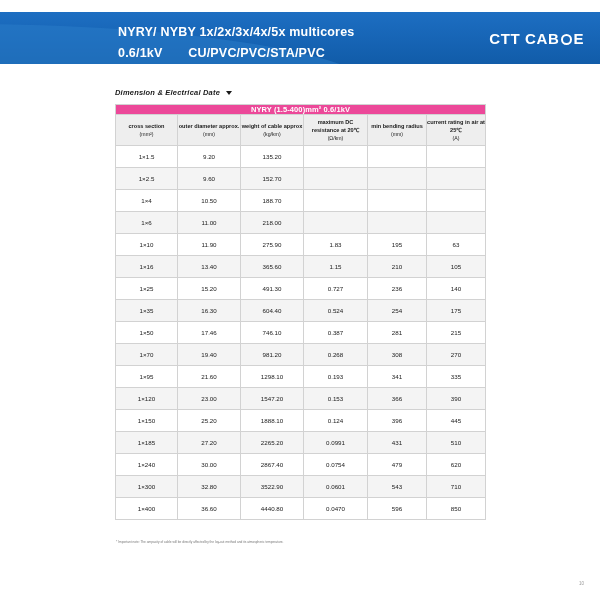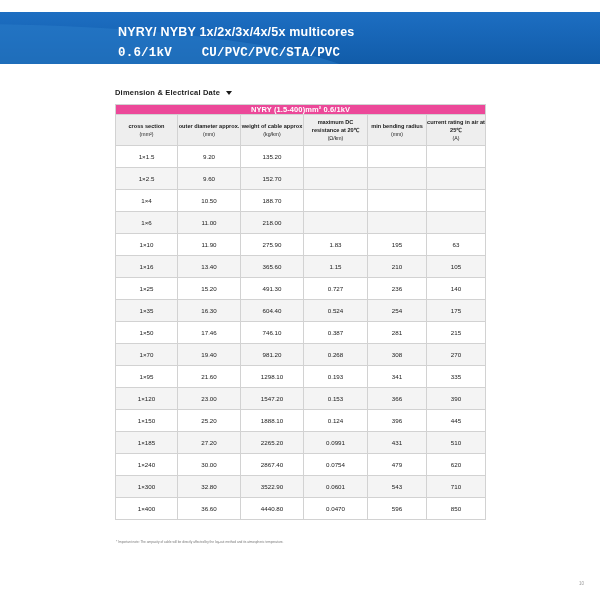--- a/index.html
+++ b/index.html
@@ -43,21 +43,20 @@
     top: 10px;
     width: 300px;
     color: #ffffff;
     font-size: 12.5px;
     font-weight: bold;
     line-height: 21px;
     letter-spacing: .2px;
   }
   .banner-title .line2 {
     display: block;
-    font-family: Liberation Mono, monospace;
   }
   .banner-title .line2 .sub {
     display: inline-block;
     margin-left: 22px;
   }
   .brand {
     position: absolute;
     right: 16px;
     top: 18px;
     color: #ffffff;
@@ -83,20 +82,21 @@
     position: absolute;
     left: 115px;
     top: 88px;
     font-size: 7.5px;
     font-weight: bold;
     color: #1a1a1a;
     letter-spacing: .2px;
     display: flex;
     align-items: center;
     gap: 6px;
+    font-style: italic;
   }
   .caret-down {
     width: 0; height: 0;
     border-left: 3.5px solid transparent;
     border-right: 3.5px solid transparent;
     border-top: 4px solid #1a1a1a;
     display: inline-block;
   }
 
   
@@ -173,20 +173,25 @@
 <body>
 
 <div class="banner">
   <div class="banner-swoosh"></div>
   <div class="banner-title">
     <span>NYRY/ NYBY 1x/2x/3x/4x/5x multicores</span>
     <span class="line2">
       <span>0.6/1kV</span>
       <span class="sub">CU/PVC/PVC/STA/PVC</span>
     </span>
+  </div>
+  <div class="brand">
+    <span>CTT CAB</span>
+      <span class="dot"></span>
+      <span>E</span>
   </div>
 </div>
 
 <div class="section-caption">
   <span>Dimension &amp; Electrical Date</span>
   <span class="caret-down"></span>
 </div>
 
 <div class="table-wrap">
   <table class="spec">

